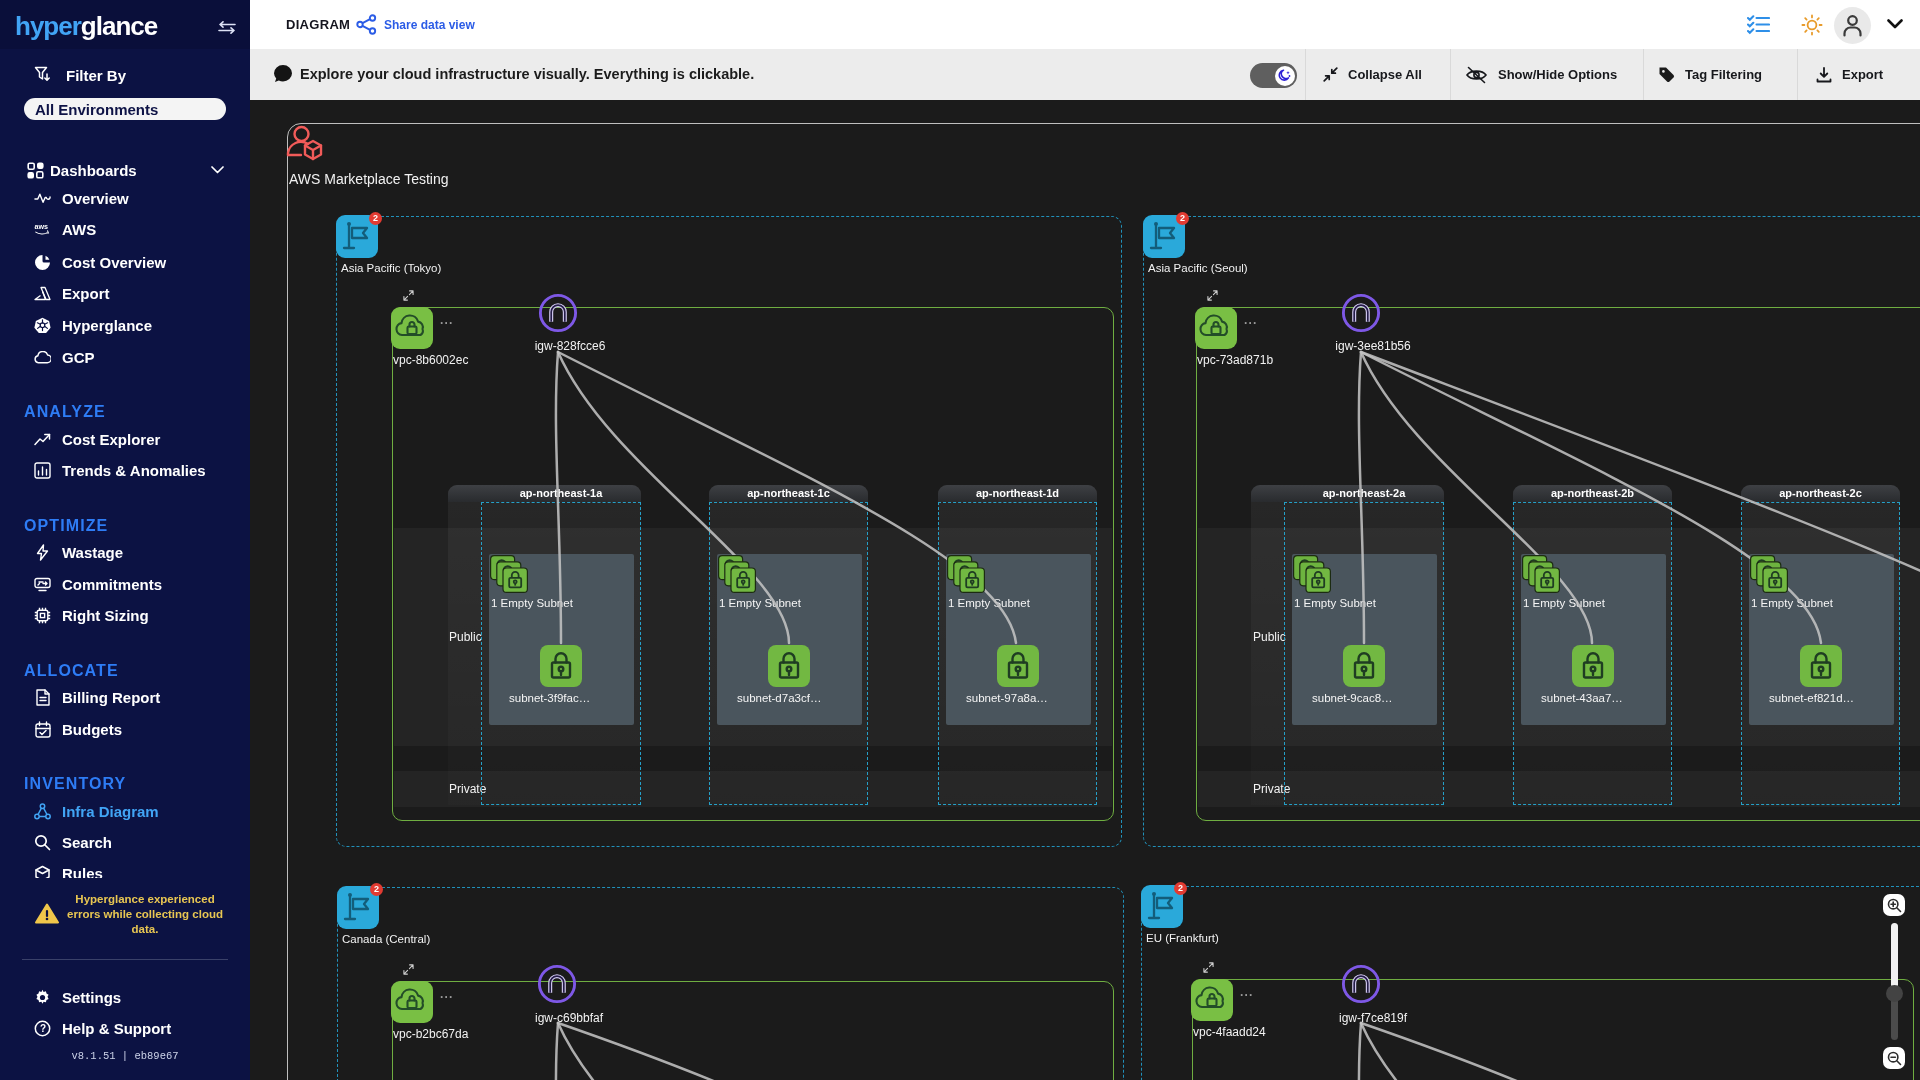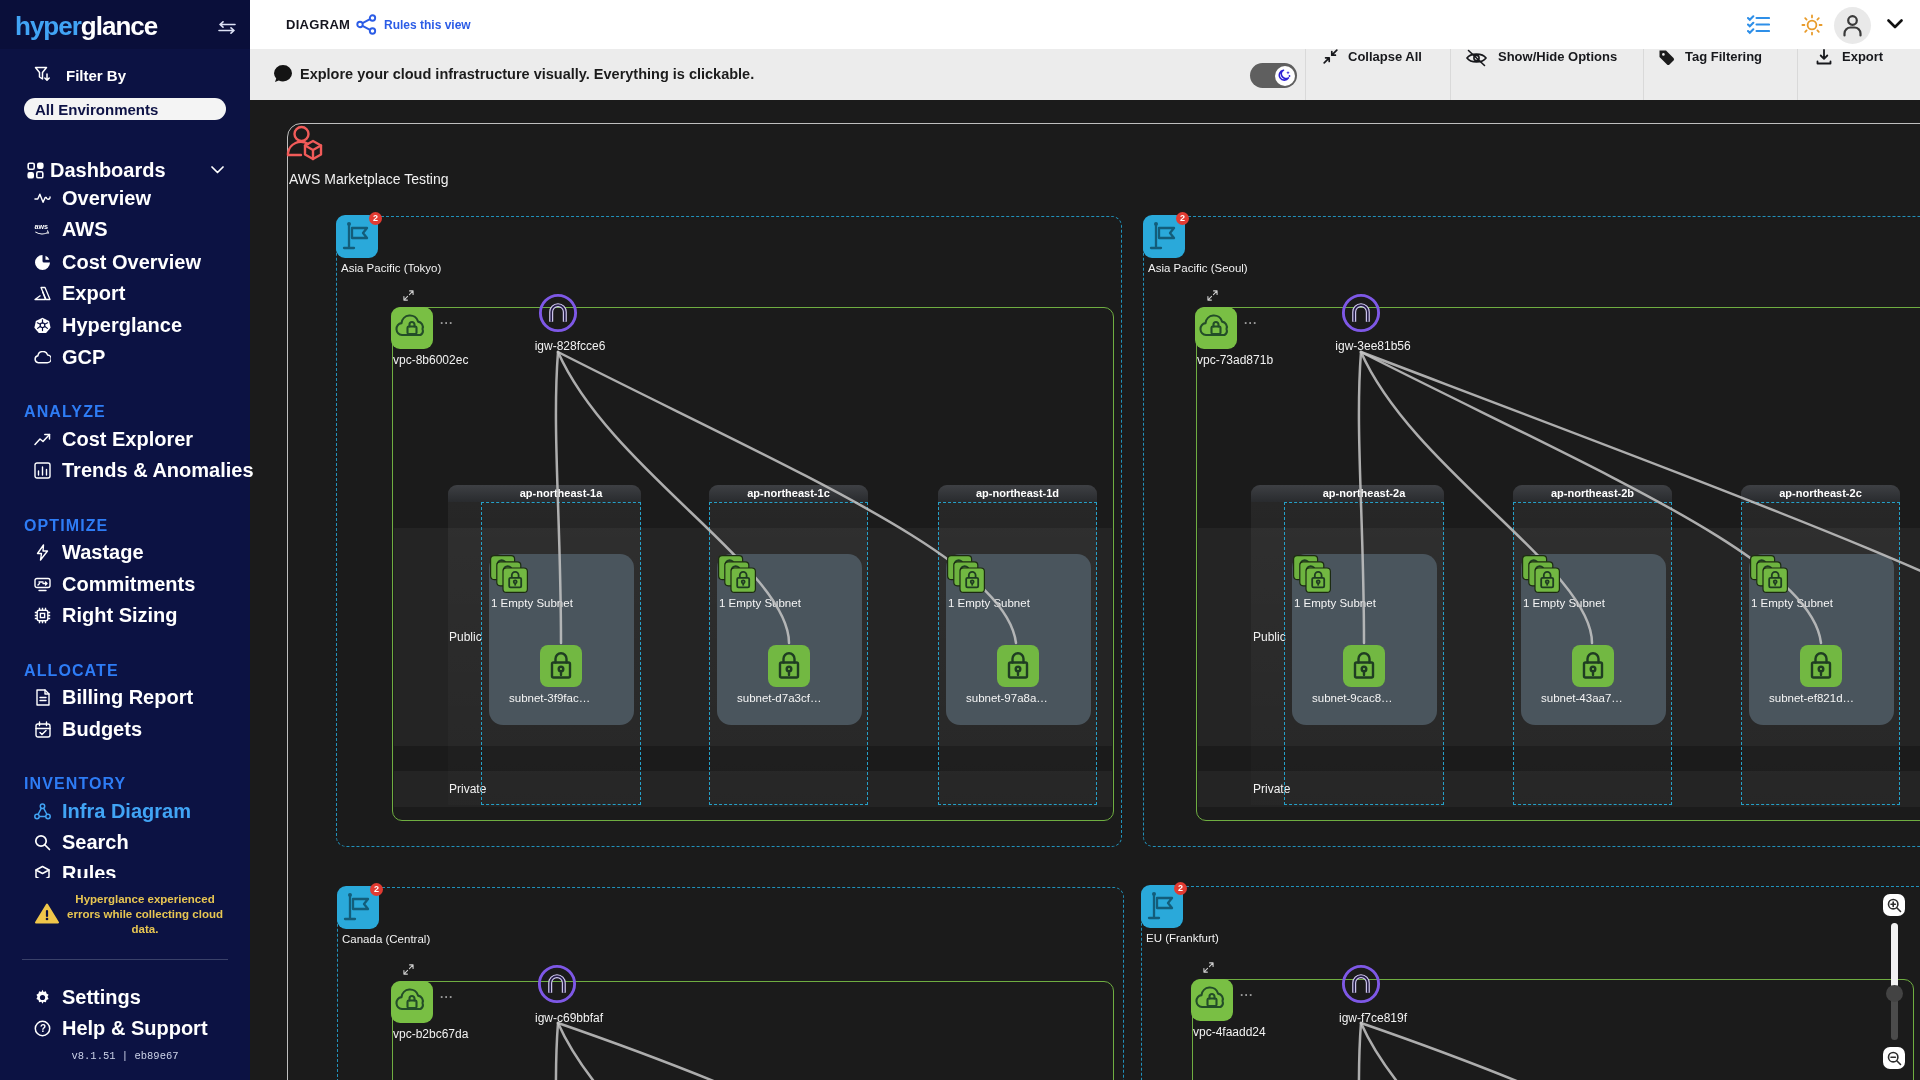--- a/index.html
+++ b/index.html
@@ -8,31 +8,31 @@
 .abs { position:absolute; }
 
 
 #sidebar { position:absolute; left:0; top:0; width:250px; height:1080px;
   background:#0c1243; z-index:20; }
 #sidebar .logobar { position:absolute; left:0; top:0; width:250px; height:49px; background:#0a0f3a; }
 #logo { position:absolute; left:15px; top:11px; font-size:26px; font-weight:bold; letter-spacing:-1px; }
 #logo .b { color:#41a4f5; } #logo .w { color:#ffffff; }
 .navitem { position:absolute; left:0; width:250px; height:24px; display:flex; align-items:center; }
 .navitem .ic { position:absolute; left:34px; width:17px; height:17px; display:flex; align-items:center; justify-content:center; }
-.navitem .lb { position:absolute; left:62px; font-size:20px; font-weight:bold; color:#fff; white-space:nowrap; }
+.navitem .lb { position:absolute; left:62px; font-size:15px; font-weight:bold; color:#fff; white-space:nowrap; }
 .navitem.active .lb { color:#41a4f5; }
 .sechead { position:absolute; left:24px; font-size:16px; font-weight:bold; color:#2e7cf5; letter-spacing:1.1px; }
 #vers { position:absolute; left:0; top:1050px; width:250px; text-align:center;
   font-family:"Liberation Mono", monospace; font-size:10.5px; color:#ccd2e8; }
 
 
 #topbar { position:absolute; left:250px; top:0; width:1670px; height:49px; background:#ffffff; z-index:19; }
 #subbar { position:absolute; left:250px; top:49px; width:1670px; height:51px; background:#ececec; z-index:19; }
 .sep { position:absolute; top:0; width:1px; height:51px; background:#d9d9d9; }
-.btn { position:absolute; top:0; height:51px; display:flex; align-items:flex-start; gap:10px;
+.btn { position:absolute; top:0; height:51px; display:flex; align-items:center; gap:10px;
   font-size:13px; font-weight:bold; color:#17181c; }
 
 
 #canvas { position:absolute; left:250px; top:100px; width:1670px; height:980px;
   background:#1b1b1b; overflow:hidden; }
 #acct { position:absolute; left:37px; top:23px; width:1700px; height:1010px;
   border:1.5px solid rgba(255,255,255,0.72); border-radius:14px; }
 #acct .lbl { position:absolute; left:1px; top:47px; font-size:14px; color:#f2f2f2; white-space:nowrap; }
 .region { position:absolute; border:1.3px dashed #2191ba; border-radius:10px; }
 .ricon { position:absolute; left:-1px; top:-2px; width:42px; height:43px;
@@ -47,21 +47,21 @@
 .vicon { position:absolute; left:-2.5px; top:-1px; width:42px; height:42px;
   background:#79bf44; border-radius:9px; }
 .vdots { position:absolute; left:47px; top:8px; color:#9a9a9a; font-size:12px; font-weight:bold; letter-spacing:0.5px; }
 .vlabel { position:absolute; left:0px; top:45px; font-size:12px; color:#f2f2f2; white-space:nowrap; }
 .expand { position:absolute; }
 .az { position:absolute; height:320px; background:linear-gradient(rgba(255,255,255,0.055), rgba(255,255,255,0.012)); border-radius:9px 9px 0 0; }
 .azh { position:absolute; left:0; top:0; right:0; height:17px; border-radius:9px 9px 0 0;
   background:linear-gradient(#3e4044,#292b2e); color:#fff; font-size:11px; font-weight:bold;
   text-align:center; line-height:17px; }
 .azc { position:absolute; top:17px; bottom:0; right:0; border:1.1px dashed #25a0c8; }
-.card { position:absolute; top:69px; width:145px; height:171px; background:#4a555d; border-radius:14px; }
+.card { position:absolute; top:69px; width:145px; height:171px; background:#4a555d; border-radius:2px; }
 .empty { position:absolute; left:2px; top:43px; font-size:11.5px; color:#f5f5f5; white-space:nowrap; }
 .snode { position:absolute; left:51px; top:91px; width:42px; height:42px;
   background:#72b842; border-radius:8px; z-index:3; }
 .stack { position:absolute; left:1px; top:1px; z-index:3; }
 .slabel { position:absolute; left:20px; top:138px; width:145px; text-align:left;
   font-size:11.5px; color:#f5f5f5; white-space:nowrap; }
 #wires { position:absolute; left:0; top:0; z-index:2; }
 .igw { position:absolute; width:44px; height:44px; z-index:4; }
 .ilabel { position:absolute; width:160px; text-align:center; font-size:12px; color:#f2f2f2; z-index:4; }
 .zbtn { position:absolute; left:1633px; width:22px; height:22px; background:#fff; border-radius:7px;
@@ -701,21 +701,21 @@
 <header id="topbar">
   <div class="abs" style="left:36px;top:17px;font-size:13px;font-weight:bold;letter-spacing:0.3px;color:#15151f">DIAGRAM</div>
   <svg class="abs" style="left:106px;top:14px" width="21" height="21" viewBox="0 0 21 21">
     <g fill="none" stroke="#2b5ce6" stroke-width="1.9">
       <circle cx="4" cy="10.5" r="2.7"></circle>
         <circle cx="16.5" cy="4" r="2.7"></circle>
         <circle cx="16.5" cy="17" r="2.7"></circle>
       <path d="M6.5 9.2 L14 5.2 M6.5 11.8 L14 15.8"></path>
     </g>
   </svg>
-  <div class="abs" style="left:134px;top:18px;font-size:12px;font-weight:bold;color:#2b5ce6">Rules this view</div>
+  <div class="abs" style="left:134px;top:18px;font-size:12px;font-weight:bold;color:#2b5ce6">Share data view</div>
   <svg class="abs" style="left:1497px;top:14px" width="23" height="21" viewBox="0 0 23 21">
     <g stroke="#2e8fe8" stroke-width="2.1" fill="none" stroke-linecap="round">
       <path d="M9.5 4 H22 M9.5 10.5 H22 M9.5 17 H22"></path>
       <path d="M1 4 l1.8 1.8 L6.3 2.3 M1 10.5 l1.8 1.8 L6.3 8.8 M1 17 l1.8 1.8 L6.3 15.3"></path>
     </g>
   </svg>
   <svg class="abs" style="left:1551px;top:14px" width="22" height="22" viewBox="0 0 22 22">
     <g stroke="#e89b2a" fill="none" stroke-width="1.8" stroke-linecap="round">
       <circle cx="11" cy="11" r="4.4"></circle>
       <path d="M11 1.4 V3.4 M11 18.6 V20.6 M1.4 11 H3.4 M18.6 11 H20.6 M4.2 4.2 L5.6 5.6 M16.4 16.4 L17.8 17.8 M4.2 17.8 L5.6 16.4 M16.4 5.6 L17.8 4.2"></path>

